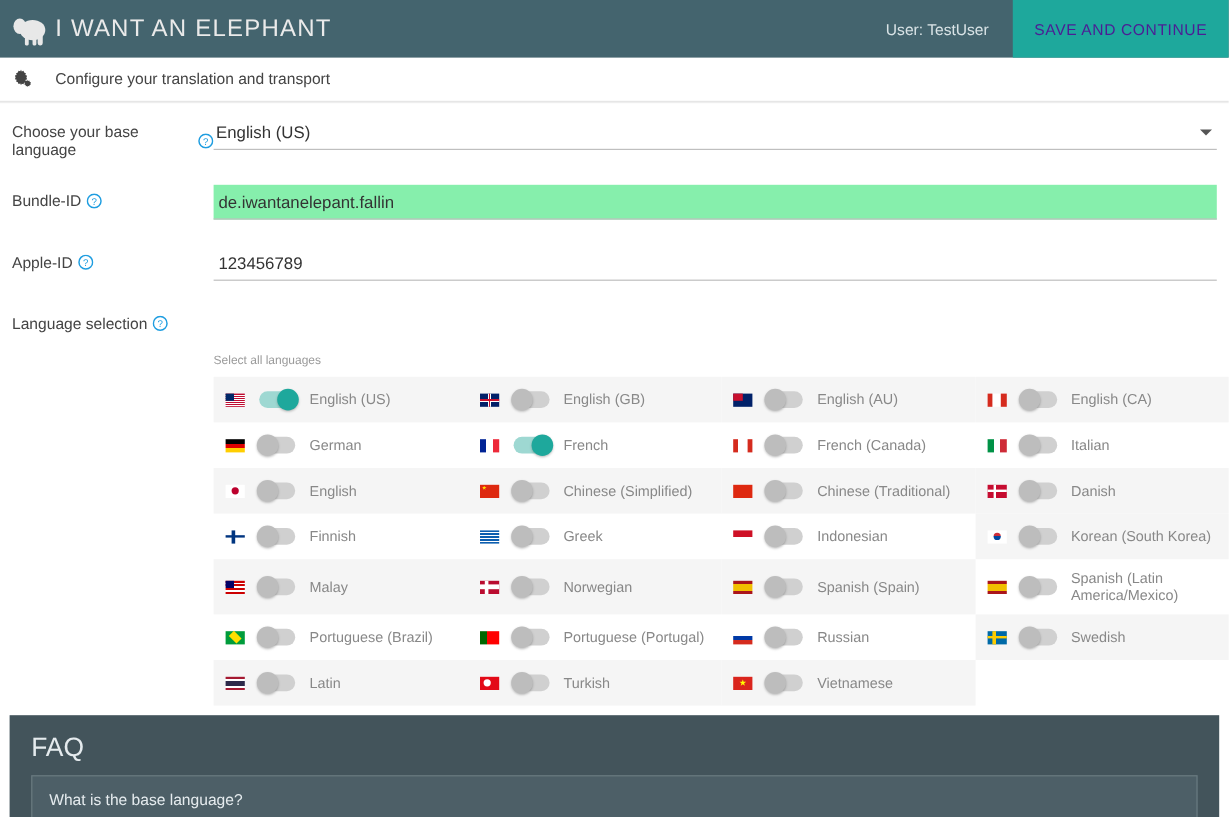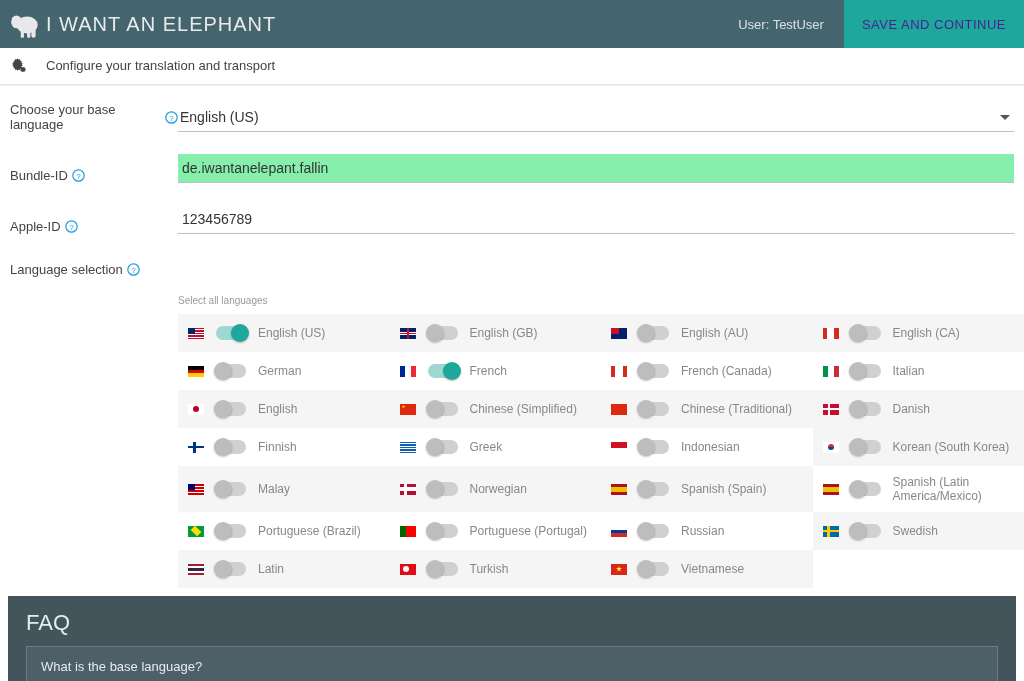--- a/index.html
+++ b/index.html
@@ -7,21 +7,21 @@
   .header{background:#44646e;color:#fff;height:48px;display:flex;align-items:center;padding:0 0 0 8px}
   .logo{display:flex;align-items:center;gap:4px}
   .logo svg{width:34px;height:34px}
   .brand{font-family:Impact,"Arial Narrow",sans-serif;font-size:20px;letter-spacing:1px;color:#eaeaea}
   .header-spacer{flex:1}
   .user{font-size:13px;color:#d9e3e6;margin-right:20px}
   .save-btn{background:#1ea89c;color:#4c1d95;border:none;height:48px;padding:0 18px;font-size:13px;letter-spacing:.5px;cursor:pointer}
   .subhead{display:flex;align-items:flex-start;gap:20px;padding:10px 10px;color:#444;font-size:13px}
   .subhead svg{width:16px;height:16px}
   .form-area{border-top:1px solid #e6e6e6}
-  .form-row{display:flex;align-items:flex-end;padding:10px 10px 12px}
+  .form-row{display:flex;align-items:flex-start;padding:10px 10px 12px}
   .form-row.sep{border-top:1px solid #eee}
   .form-label{width:168px;padding-top:6px;color:#444;display:flex;align-items:center;gap:4px;font-size:13px}
   .help-ico{display:inline-flex;color:#1e9de0}
   .help-ico svg{width:13px;height:13px}
   .form-control{flex:1}
   .select{display:flex;align-items:center;border-bottom:1px solid #bfbfbf;padding:6px 4px 6px 2px;cursor:pointer}
   .select-val{flex:1;font-size:14px;color:#333}
   .caret{border-left:5px solid transparent;border-right:5px solid transparent;border-top:5px solid #555;width:0;height:0}
   .input{width:100%;border:none;border-bottom:1px solid #bfbfbf;padding:6px 4px;font-size:14px;font-family:inherit;color:#333;background:transparent;outline:none}
   .input.hilite{background:#86efac}

